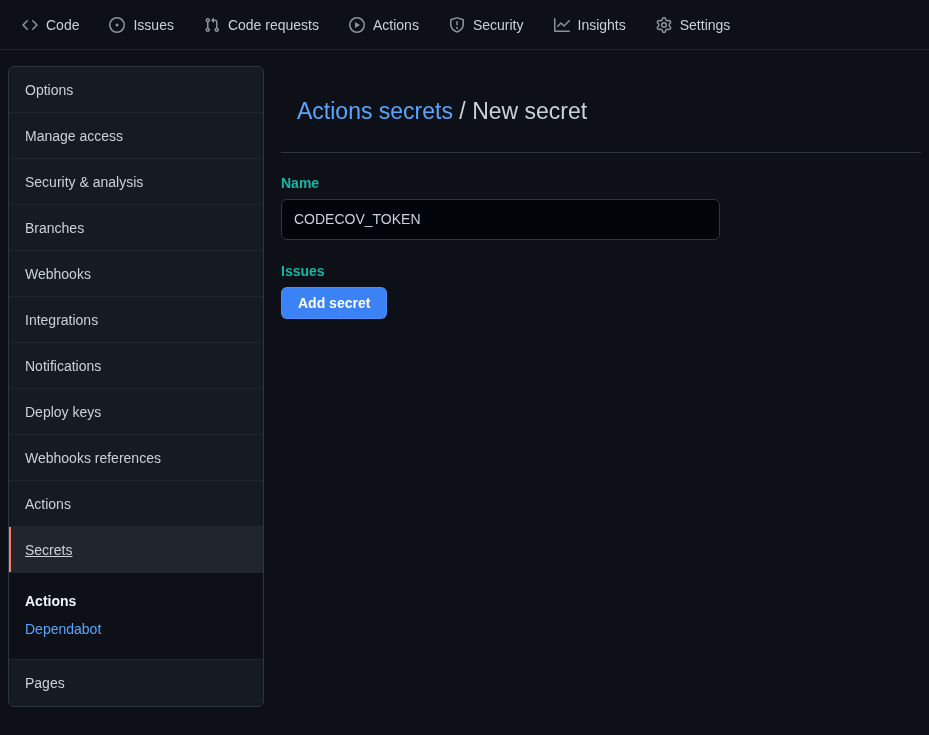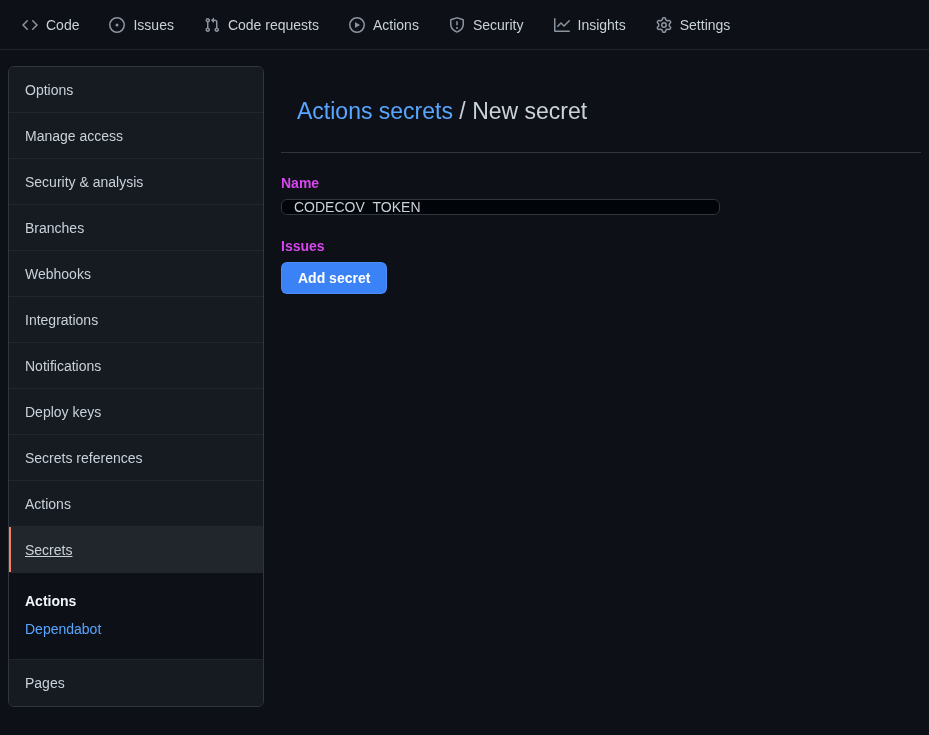--- a/index.html
+++ b/index.html
@@ -130,27 +130,27 @@
     height: 1px;
     background: #30363d;
     width: 640px;
     margin-bottom: 22px;
   }
 
   .field-label {
     display: block;
     font-size: 14px;
     font-weight: bold;
-    color: #d946ef;
+    color: #14b8a6;
     margin-bottom: 8px;
   }
   .text-input {
     display: block;
     width: 439px;
-    height: 16px;
+    height: 41px;
     padding: 5px 12px;
     background: #010409;
     border: 1px solid #30363d;
     border-radius: 6px;
     color: #c9d1d9;
     font-size: 14px;
     font-family: "Liberation Sans", sans-serif;
     outline: none;
     margin-bottom: 23px;
   }
@@ -302,21 +302,21 @@
     <div class="side-item">
       <span>Integrations</span>
     </div>
     <div class="side-item">
       <span>Notifications</span>
     </div>
     <div class="side-item">
       <span>Deploy keys</span>
     </div>
     <div class="side-item">
-      <span>Secrets references</span>
+      <span>Webhooks references</span>
     </div>
     <div class="side-item">
       <span>Actions</span>
     </div>
     <div class="side-item selected">
       <span>Secrets</span>
     </div>
     <div class="sub-group">
       <div class="sub-item current">Actions</div>
       <div class="sub-item link">Dependabot</div>

